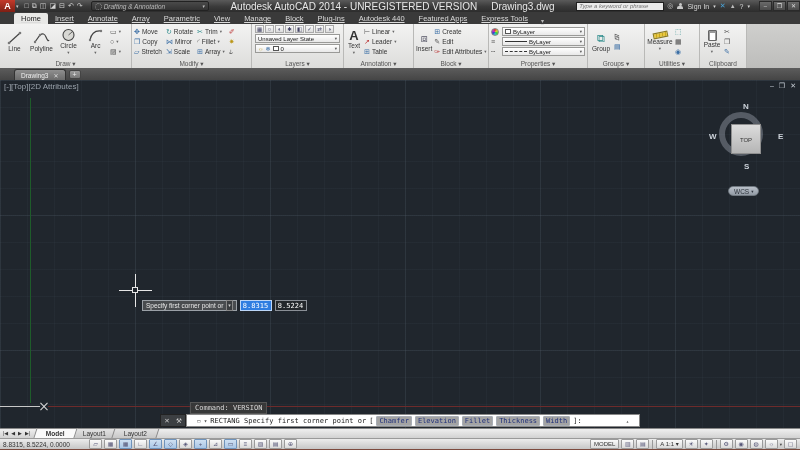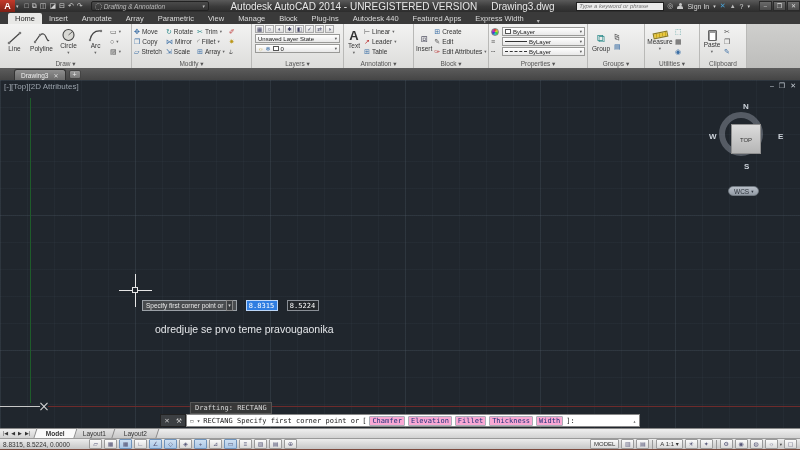--- a/index.html
+++ b/index.html
@@ -19,21 +19,21 @@
   .title-center .doc { margin-left:14px; }
   .searchbox { width:88px; height:9px; background:#e9e9e9; border:1px solid #1f1f1f; font-size:6px; font-style:italic; color:#777; padding:0 2px; }
   .tb-right { display:flex; align-items:center; gap:4px; margin:0 3px; }
   .person-ic { width:6px; height:6px; position:relative; }
   .person-ic:before { content:""; position:absolute; top:0; left:1.5px; width:3px; height:3px; border-radius:50%; background:#c9c9c9; }
   .person-ic:after { content:""; position:absolute; bottom:0; left:0; width:6px; height:3px; border-radius:2px 2px 0 0; background:#c9c9c9; }
   .winbtns { display:flex; gap:1px; margin-left:6px; }
   .winbtns span { width:13px; height:10px; background:linear-gradient(#6a6a6a,#4a4a4a); border:1px solid #2a2a2a; color:#ddd; font-size:6px; text-align:center; line-height:9px; }
 
   
-  .ribbontabs { height:12px; background:#3a3a3a; display:flex; align-items:flex-end; color:#dcdcdc; font-size:7.5px; padding-left:8px; }
+  .ribbontabs { height:12px; background:#3a3a3a; display:flex; align-items:flex-end; color:#dcdcdc; font-size:7.5px; padding-left:14px;text-decoration:underline; }
   .rtab { padding:1px 7px 1px; cursor:default; }
   .rtab.active { background:#e8e8e6; color:#222; border-radius:2px 2px 0 0; }
   .rtab-min { margin-left:6px; color:#bbb; font-size:6px; }
 
   
   .ribbon { height:44px; background:linear-gradient(#f3f3f2,#dddddb); display:flex; font-size:6.5px; color:#333; }
   .panel { border-right:1px solid #b9b9b7; display:flex; flex-direction:column; }
   .pcontent { flex:1; display:flex; align-items:center; padding:1px 2px; gap:2px; overflow:hidden; }
   .plabel { height:9px; text-align:center; color:#555; font-size:6.5px; line-height:9px; }
   .bigbtn { display:flex; flex-direction:column; align-items:center; justify-content:center; width:25px; gap:1px; }
@@ -74,33 +74,33 @@
   .vpwin { position:absolute; right:4px; top:2px; color:#c3cad2; font-size:7px; display:flex; gap:5px; }
   .axis-y { position:absolute; left:30px; top:18px; width:1px; height:305px; background:#1e5c2a; }
   .axis-x { position:absolute; left:48px; top:326px; right:0; height:1px; background:#6e2b2b; }
   .axis-w { position:absolute; left:0; top:326px; width:40px; height:1px; background:#c8c8c8; }
   .ucs { position:absolute; left:39px; top:321px; width:10px; height:10px; }
   .ucs i { position:absolute; left:0; top:4.5px; width:10px; height:1px; background:#dcdcdc; display:block; }
   .ucs i:first-child { transform:rotate(45deg); } .ucs i:last-child { transform:rotate(-45deg); }
   .crosshair-h { position:absolute; left:119px; top:210px; width:33px; height:1px; background:#e6e6e6; }
   .crosshair-v { position:absolute; left:135px; top:194px; width:1px; height:33px; background:#e6e6e6; }
   .pickbox { position:absolute; left:132px; top:207px; width:6px; height:6px; border:1px solid #e6e6e6; background:#20262d; }
-  .dyn { position:absolute; left:142px; top:220px; display:flex; gap:9px; align-items:center; }
+  .dyn { position:absolute; left:142px; top:220px; display:flex; gap:3px; align-items:center; }
   .dyn .prompt { background:#494c4f; border:1px solid #9aa0a6; color:#e8e8e8; font-size:6.5px; height:11px; line-height:9px; padding:0 3px; display:flex; align-items:center; gap:3px; }
   .dyn .prompt .dd-ic { font-size:5px; color:#ccc; border:1px solid #888; background:#3a3d40; padding:0 1px; }
   .dyn input { width:32px; height:11px; font-family:"DejaVu Sans Mono",monospace; font-size:7px; color:#fff; text-align:left; padding:0 2px; }
   .dyn .fx { background:#2f7de1; border:1px solid #bcd6f8; }
   .dyn .fy { background:#23272b; border:1px solid #8a8f96; }
   .note { position:absolute; left:155px; top:243px; color:#e4e6e9; font-size:10.5px; }
   .cmdhist { position:absolute; left:190px; top:322px; background:rgba(58,58,58,.92); border:1px solid #555; color:#d8d8d8; font-family:"DejaVu Sans Mono",monospace; font-size:7px; padding:1px 4px; }
   .cmdbar { position:absolute; left:160px; top:334px; width:480px; height:13px; display:flex; }
   .cmdgrip { width:26px; background:#3c3f42; border:1px solid #222; display:flex; align-items:center; justify-content:space-around; color:#cfcfcf; font-size:6.5px; }
-  .cmdmain { flex:1; background:#fff; border:1px solid #888; display:flex; align-items:center; padding:0 3px; gap:3px; font-family:"DejaVu Sans Mono",monospace; font-size:7px; color:#1a1a1a; white-space:nowrap; overflow:hidden; }
+  .cmdmain { flex:1; background:#fff; border:1px solid #888; display:flex; align-items:center; padding:0 10px; gap:3px; font-family:"DejaVu Sans Mono",monospace; font-size:7px; color:#1a1a1a; white-space:nowrap; overflow:hidden; }
   .cmdicon { color:#555; font-size:6px; }
-  .chip { background:#f9a8d4; border:1px solid #a9aeb6; color:#20307a; padding:0 2px; border-radius:1px; }
+  .chip { background:#a3a3a3; border:1px solid #a9aeb6; color:#20307a; padding:0 2px; border-radius:1px; }
   .cmdup { margin-left:auto; color:#666; font-size:5px; }
   
   .vcube { position:absolute; right:16px; top:22px; width:72px; height:102px; }
   .vring { position:absolute; left:7px; top:10px; width:44px; height:44px; border:6px solid rgba(150,158,168,.45); border-radius:50%; }
   .vc { position:absolute; color:#cdd3da; font-size:8px; font-weight:bold; }
   .vc.n { left:31px; top:0; } .vc.s { left:32px; top:60px; }
   .vc.w { left:-3px; top:30px; } .vc.e { left:66px; top:30px; }
   .vface { position:absolute; left:19px; top:22px; width:30px; height:30px; background:linear-gradient(#dcdcdc,#b5b5b5); border:1px solid #8f8f8f; color:#333; font-size:6px; text-align:center; line-height:30px; }
   .wcsbtn { position:absolute; left:16px; top:84px; background:linear-gradient(#b9c0c9,#929aa4); border:1px solid #707880; border-radius:6px; color:#2d333b; font-size:6.5px; padding:0 5px; height:10px; line-height:9px; display:flex; align-items:center; gap:2px; }
 
@@ -169,21 +169,21 @@
     <span class="rtab">Insert</span>
     <span class="rtab">Annotate</span>
     <span class="rtab">Array</span>
     <span class="rtab">Parametric</span>
     <span class="rtab">View</span>
     <span class="rtab">Manage</span>
     <span class="rtab">Block</span>
     <span class="rtab">Plug-ins</span>
     <span class="rtab">Autodesk 440</span>
     <span class="rtab">Featured Apps</span>
-    <span class="rtab">Express Width</span>
+    <span class="rtab">Express Tools</span>
     <span class="rtab-min">▾</span>
   </div>
 
   <div class="ribbon">
 
     <div class="panel" style="width:132px">
       <div class="pcontent">
         <div class="bigbtn">
           <svg width="15" height="14">
               <line x1="2" y1="12" x2="13" y2="2" stroke="#444" stroke-width="1.2"></line>
@@ -518,23 +518,22 @@
 
     <div class="dyn">
       <div class="prompt">
         <span>Specify first corner point or</span>
         <span class="dd-ic">▾</span>
       </div>
       <input class="fx" readonly="" value="8.8315" style="">
       <input class="fy" readonly="" value="8.5224" style="">
     </div>
 
-    <div class="note">odredjuje se prvo teme pravougaonika</div>
-
-    <div class="cmdhist">Drafting: RECTANG</div>
+
+    <div class="cmdhist">Command: VERSION</div>
 
     <div class="cmdbar">
       <div class="cmdgrip">
         <span>✕</span>
         <span>⚒</span>
       </div>
       <div class="cmdmain">
         <span class="cmdicon">▭</span>
         <span class="cmdicon">▾</span>
         <span>RECTANG Specify first corner point or</span>

